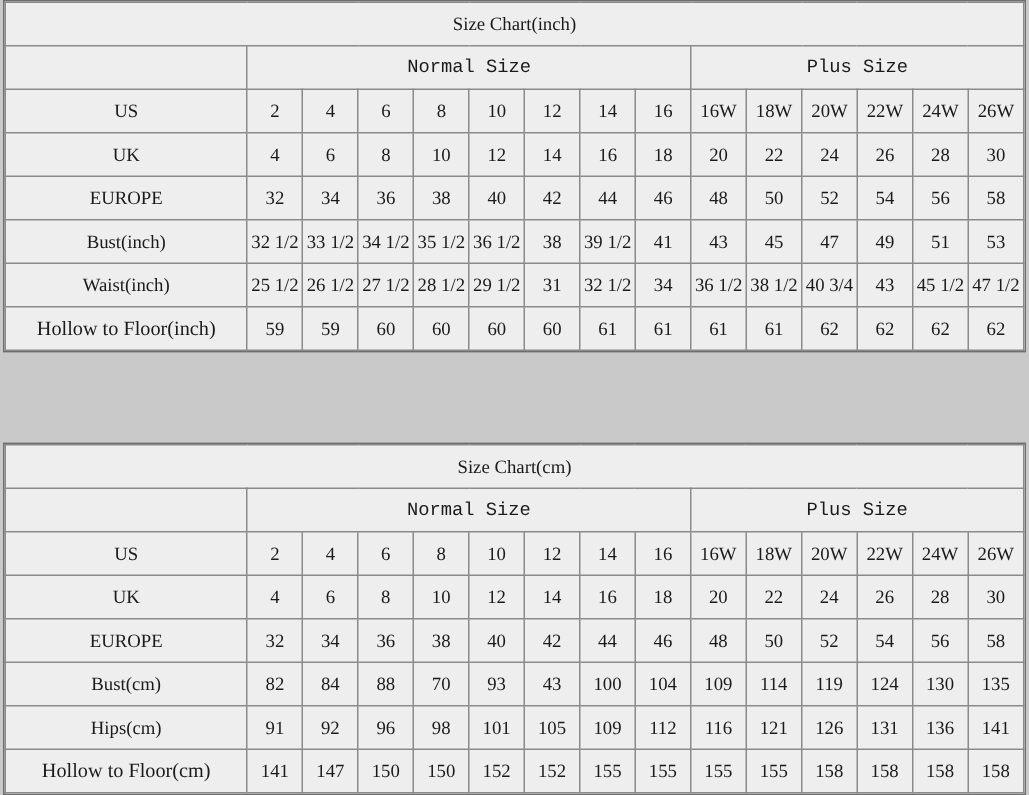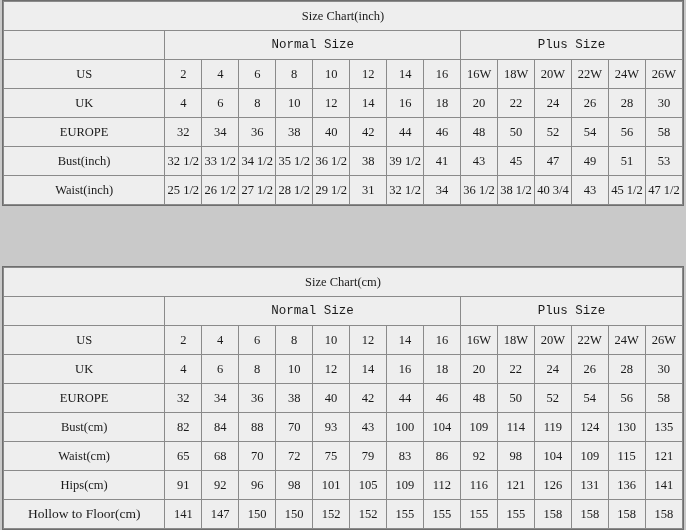--- a/index.html
+++ b/index.html
@@ -195,20 +195,37 @@
           <td class="val-small">34</td>
           <td class="val-small">36 1/2</td>
           <td class="val-small">38 1/2</td>
           <td class="val-small">40 3/4</td>
           <td class="val-small">43</td>
           <td class="val-small">45 1/2</td>
           <td class="val-small">47 1/2</td>
         </tr>
 
 
+        <tr>
+          <td class="rowlabel wide">Hollow to Floor(inch)</td>
+          <td>59</td>
+          <td>59</td>
+          <td>60</td>
+          <td>60</td>
+          <td>60</td>
+          <td>60</td>
+          <td>61</td>
+          <td>61</td>
+          <td>61</td>
+          <td>61</td>
+          <td>62</td>
+          <td>62</td>
+          <td>62</td>
+          <td>62</td>
+        </tr>
       </tbody>
     </table>
   </div>
 
   <div class="chart-block">
     <table class="sizechart">
       <colgroup>
         <col class="col-label">
         <col class="col-cell">
           <col class="col-cell">
@@ -300,37 +317,20 @@
           <td>100</td>
           <td>104</td>
           <td>109</td>
           <td>114</td>
           <td>119</td>
           <td>124</td>
           <td>130</td>
           <td>135</td>
         </tr>
 
-        <tr>
-          <td class="rowlabel">Waist(cm)</td>
-          <td>65</td>
-          <td>68</td>
-          <td>70</td>
-          <td>72</td>
-          <td>75</td>
-          <td>79</td>
-          <td>83</td>
-          <td>86</td>
-          <td>92</td>
-          <td>98</td>
-          <td>104</td>
-          <td>109</td>
-          <td>115</td>
-          <td>121</td>
-        </tr>
 
         <tr>
           <td class="rowlabel">Hips(cm)</td>
           <td>91</td>
           <td>92</td>
           <td>96</td>
           <td>98</td>
           <td>101</td>
           <td>105</td>
           <td>109</td>

